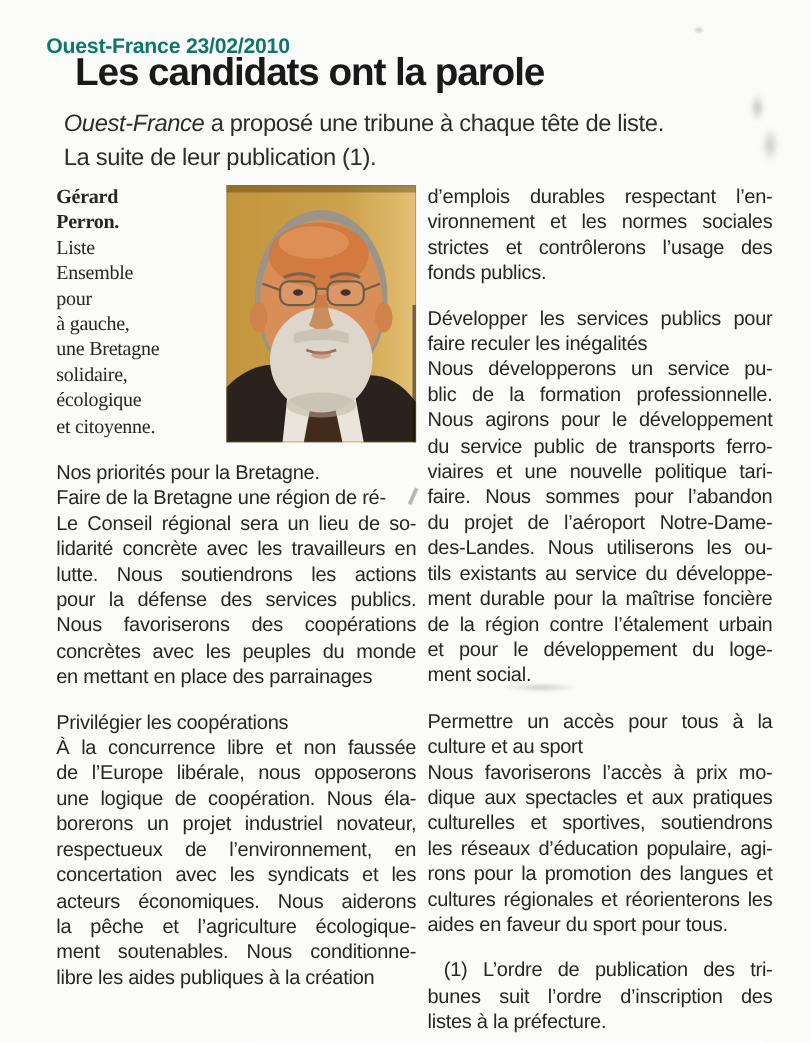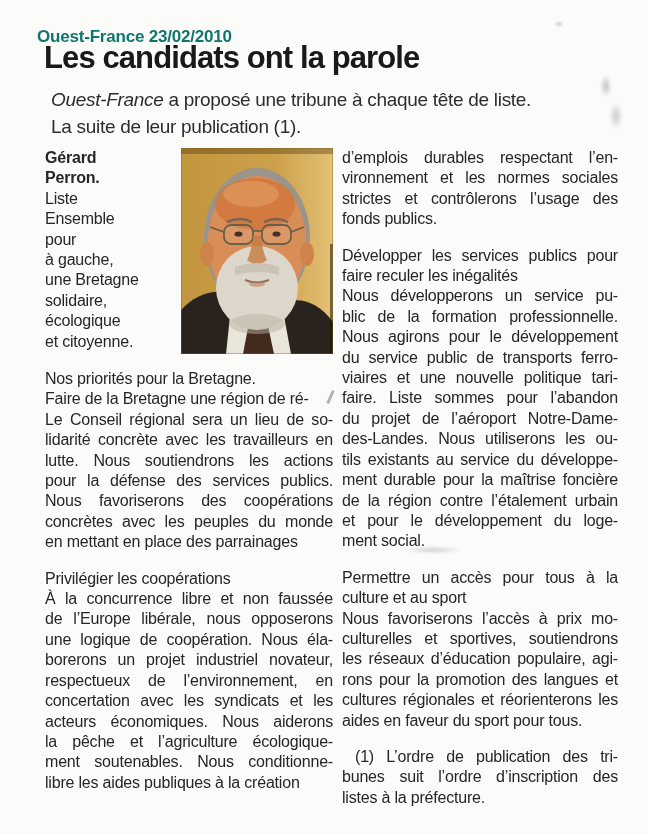--- a/index.html
+++ b/index.html
@@ -7,37 +7,37 @@
     position:relative;width:648px;height:834px;overflow:hidden;
     background:var(--c-paper,#fbfbfa);
     color:var(--c-ink,#232323);
     font-family:"Liberation Sans","DejaVu Sans",sans-serif;
   }
   .source{
     position:absolute;left:37px;top:12px;
     font-size:17px;font-weight:700;letter-spacing:-0.2px;color:#0f766e;margin-top:15px;
   }
   .headline{
-    position:absolute;left:44px;top:40px;margin:0;
+    position:absolute;left:60px;top:40px;margin:0;
     font-size:31px;font-weight:700;letter-spacing:-0.9px;color:#191919;
   }
   .standfirst{
     position:absolute;left:51px;top:86px;
     font-size:19px;line-height:27px;letter-spacing:-0.3px;color:#2d2d2d;
   }
   .italic{font-style:italic;}
   .article{
     position:absolute;left:45px;top:148px;width:573px;
     display:flex;gap:9px;
   }
   .col{font-size:16px;line-height:20.4px;letter-spacing:-0.2px;color:#262626;}
   .col-left{width:288px;flex:none;}
   .col-right{width:276px;flex:none;}
   .lede-row{display:flex;gap:8px;margin-bottom:15px;}
-  .caption{width:128px;flex:none;line-height:20.4px;}
+  .caption{width:128px;flex:none;line-height:20.4px;font-family:Liberation Serif, serif;}
   .caption .line{text-align:left;text-align-last:auto;}
   .photo{width:152px;height:206px;flex:none;}
   .photo svg{display:block;width:152px;height:206px;}
   .para{margin:0;}
   .para.spaced{margin-top:16px;}
   .para.bold{font-weight:700;}
   .para.indent .line:first-child{text-indent:13px;}
   .line{text-align:justify;text-align-last:justify;}
   .para .line:last-child{text-align-last:left;}
   
@@ -191,35 +191,36 @@
         <div class="para spaced">
           <div class="line">Développer les services publics pour</div>
           <div class="line">faire reculer les inégalités</div>
         </div>
         <div class="para">
           <div class="line">Nous développerons un service pu-</div>
           <div class="line">blic de la formation professionnelle.</div>
           <div class="line">Nous agirons pour le développement</div>
           <div class="line">du service public de transports ferro-</div>
           <div class="line">viaires et une nouvelle politique tari-</div>
-          <div class="line">faire. Liste sommes pour l’abandon</div>
+          <div class="line">faire. Nous sommes pour l’abandon</div>
           <div class="line">du projet de l’aéroport Notre-Dame-</div>
           <div class="line">des-Landes. Nous utiliserons les ou-</div>
           <div class="line">tils existants au service du développe-</div>
           <div class="line">ment durable pour la maîtrise foncière</div>
           <div class="line">de la région contre l’étalement urbain</div>
           <div class="line">et pour le développement du loge-</div>
           <div class="line">ment social.</div>
         </div>
         <div class="para spaced">
           <div class="line">Permettre un accès pour tous à la</div>
           <div class="line">culture et au sport</div>
         </div>
         <div class="para">
           <div class="line">Nous favoriserons l’accès à prix mo-</div>
+          <div class="line">dique aux spectacles et aux pratiques</div>
           <div class="line">culturelles et sportives, soutiendrons</div>
           <div class="line">les réseaux d’éducation populaire, agi-</div>
           <div class="line">rons pour la promotion des langues et</div>
           <div class="line">cultures régionales et réorienterons les</div>
           <div class="line">aides en faveur du sport pour tous.</div>
         </div>
         <div class="para spaced indent">
           <div class="line">(1) L’ordre de publication des tri-</div>
           <div class="line">bunes suit l’ordre d’inscription des</div>
           <div class="line">listes à la préfecture.</div>

